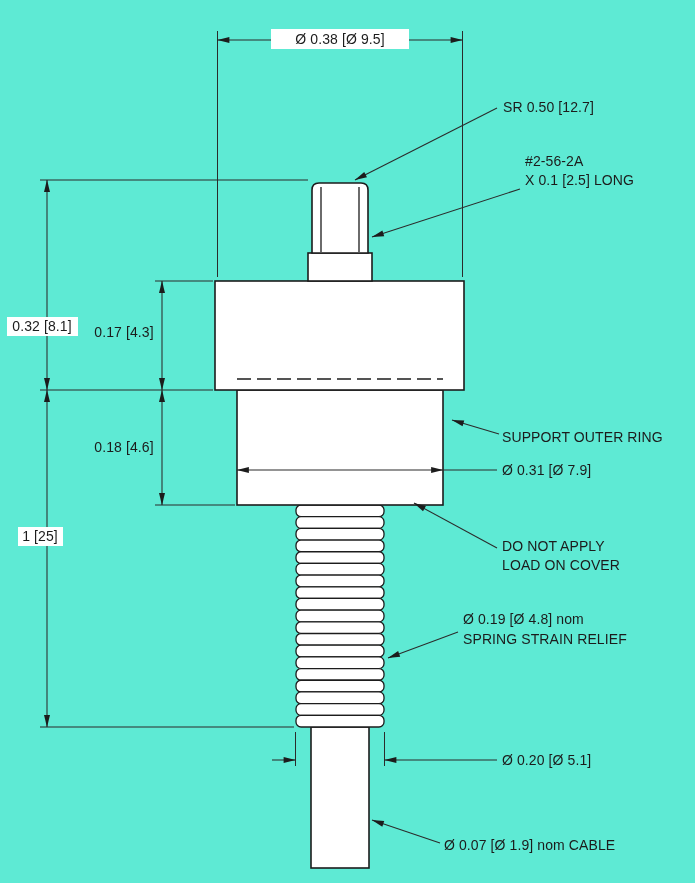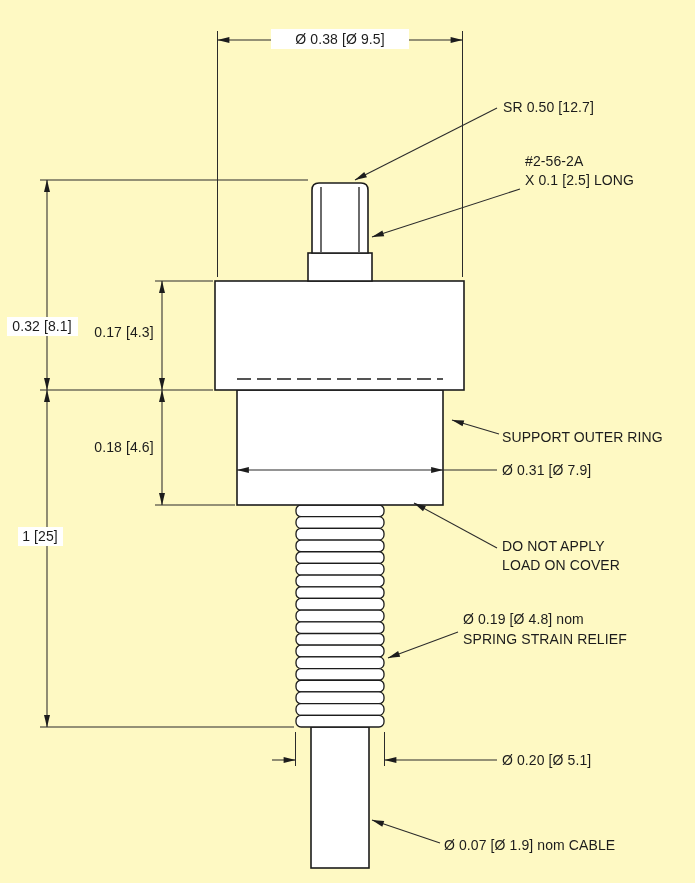--- a/index.html
+++ b/index.html
@@ -1,16 +1,16 @@
 <!DOCTYPE html>
 <html><head>
 <meta charset="utf-8">
 <style>
   html,body{margin:0;padding:0;background:#fff}
-  .stage{position:relative;width:695px;height:883px;background:#fef9c3;overflow:hidden}
+  .stage{position:relative;width:695px;height:883px;background:#5eead4;overflow:hidden}
   svg{display:block}
   .lbl{font-family:"Liberation Sans",sans-serif;font-size:14px;fill:#1c1c1c;letter-spacing:.1px}
   .part{fill:#fff;stroke:#1c1c1c;stroke-width:1.6}
   .rib{fill:#fff;stroke:#1c1c1c;stroke-width:1.3}
   .pline{stroke:#1c1c1c;stroke-width:1.3;fill:none}
   .hline{stroke:#1c1c1c;stroke-width:1.3;fill:none;stroke-dasharray:14 6}
   .dim{stroke:#2b2b2b;stroke-width:1.05;fill:none}
   .bg{fill:#fff}
 </style>
 </head>

